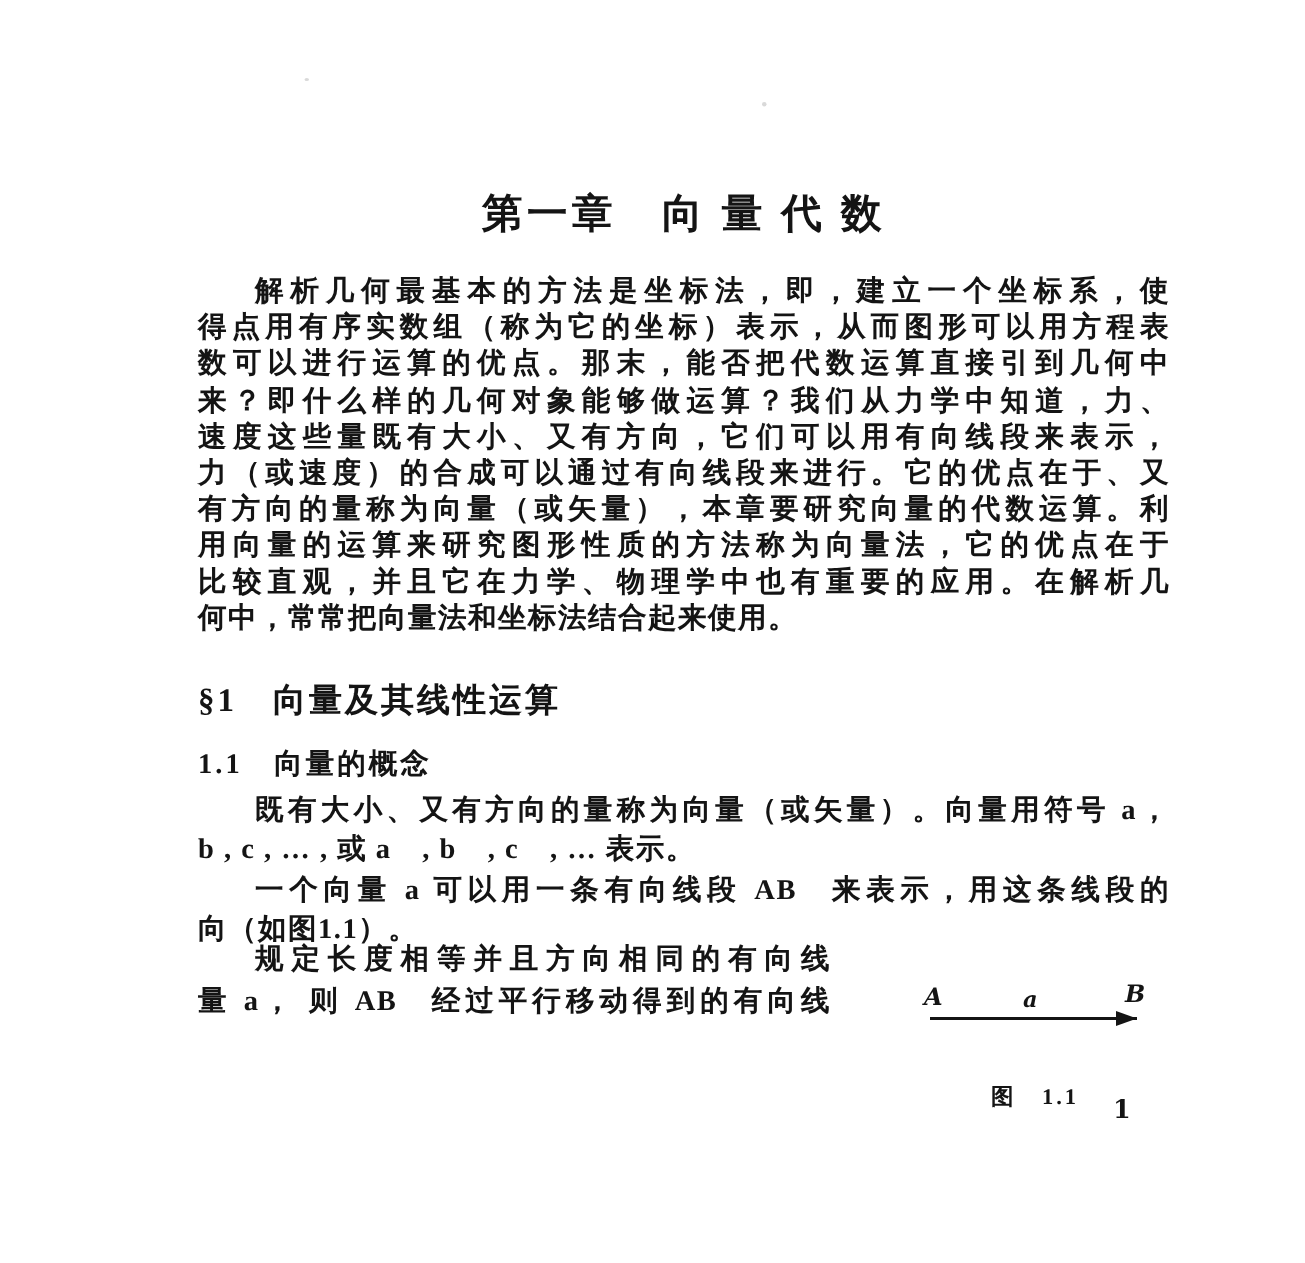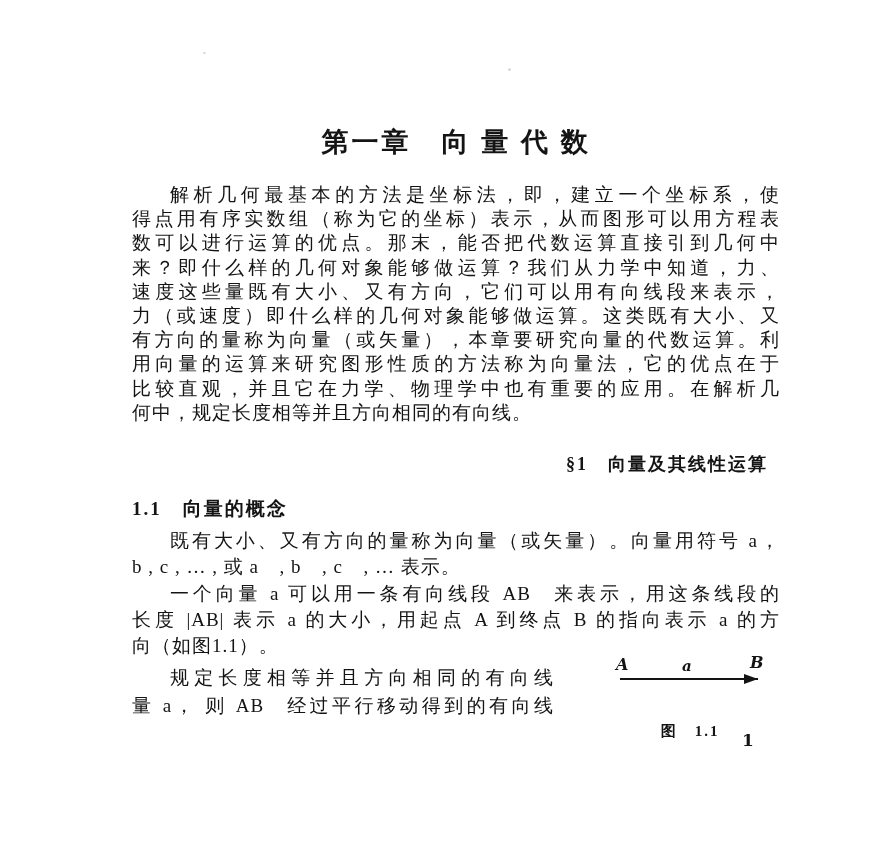--- a/index.html
+++ b/index.html
@@ -27,49 +27,49 @@
     font-size: 27px;
     font-weight: 700;
     letter-spacing: 3px;
     white-space: nowrap;
   }
   .para {
     position: absolute;
     left: 132px;
     width: 648px;
     font-size: 19px;
-    font-weight: 400;
+    font-weight: 700;
   }
   .para .line {
     text-align: justify;
     text-align-last: justify;
     white-space: normal;
     letter-spacing: 1px;
   }
   .para.end-left .line:last-child {
     text-align-last: left;
   }
   .para .line:first-child {
     text-indent: 2em;
   }
   .p1 { top: 183px; }
   .p1 .line { height: 24.2px; line-height: 24.2px; }
   .p2 { top: 528px; }
   .p2 .line { height: 26px; line-height: 26px; }
   .p3 { top: 581px; }
   .p3 .line { height: 26px; line-height: 26px; }
-  .p4 { top: 664px; width: 422px; }
+  .p4 { top: 626px; width: 422px; }
   .p4 .line { height: 27.5px; line-height: 27.5px; }
   .section-heading {
     position: absolute;
-    left: 120px;
+    left: 132px;
     top: 452px;
     width: 648px;
-    text-align: right;
-    font-size: 18px;
+    text-align: left;
+    font-size: 22px;
     font-weight: 700;
     letter-spacing: 2px;
   }
   .subsection-heading {
     position: absolute;
     left: 132px;
     top: 496px;
     width: 648px;
     text-align: left;
     font-size: 19px;
@@ -138,39 +138,38 @@
 <div class="page">
 
   <div class="chapter-title">第一章　向 量 代 数</div>
 
   <div class="para p1 end-left">
       <div class="line">解析几何最基本的方法是坐标法，即，建立一个坐标系，使</div>
       <div class="line">得点用有序实数组（称为它的坐标）表示，从而图形可以用方程表</div>
       <div class="line">数可以进行运算的优点。那末，能否把代数运算直接引到几何中</div>
       <div class="line">来？即什么样的几何对象能够做运算？我们从力学中知道，力、</div>
       <div class="line">速度这些量既有大小、又有方向，它们可以用有向线段来表示，</div>
-      <div class="line">力（或速度）即什么样的几何对象能够做运算。这类既有大小、又</div>
+      <div class="line">力（或速度）的合成可以通过有向线段来进行。它的优点在于、又</div>
       <div class="line">有方向的量称为向量（或矢量），本章要研究向量的代数运算。利</div>
       <div class="line">用向量的运算来研究图形性质的方法称为向量法，它的优点在于</div>
       <div class="line">比较直观，并且它在力学、物理学中也有重要的应用。在解析几</div>
-      <div class="line">何中，规定长度相等并且方向相同的有向线。</div>
+      <div class="line">何中，常常把向量法和坐标法结合起来使用。</div>
     </div>
 
   <div class="section-heading">§1　向量及其线性运算</div>
 
   <div class="subsection-heading">1.1　向量的概念</div>
 
   <div class="para p2 end-left">
       <div class="line">既有大小、又有方向的量称为向量（或矢量）。向量用符号 a，</div>
       <div class="line">b , c , … , 或 a⃗ , b⃗ , c⃗ , … 表示。</div>
     </div>
 
   <div class="para p3 end-left">
       <div class="line">一个向量 a 可以用一条有向线段 AB⃗ 来表示，用这条线段的</div>
-      <div class="line">长度 |AB| 表示 a 的大小，用起点 A 到终点 B 的指向表示 a 的方</div>
       <div class="line">向（如图1.1）。</div>
     </div>
 
   <div class="para p4">
       <div class="line">规定长度相等并且方向相同的有向线</div>
       <div class="line">量 a， 则 AB⃗ 经过平行移动得到的有向线</div>
     </div>
 
   <div class="figure">
     <span class="pt-label pt-a">A</span>

